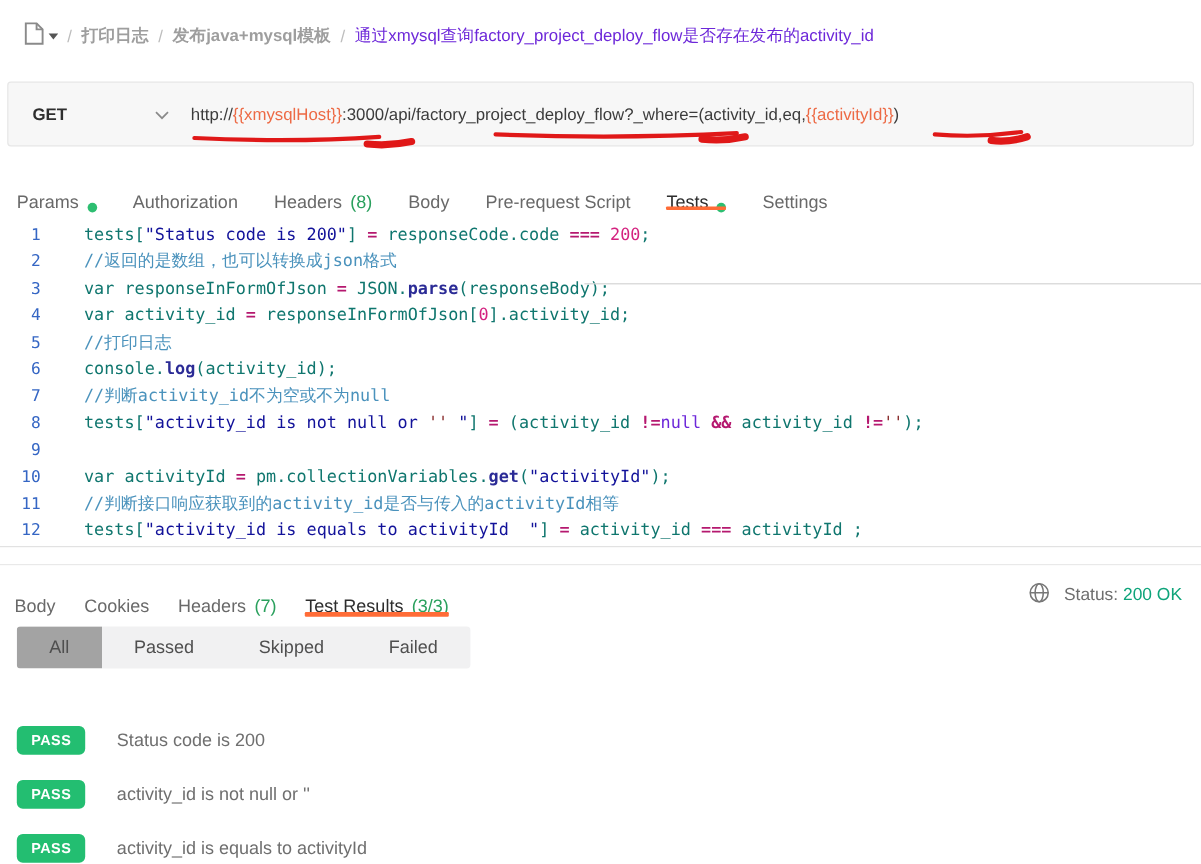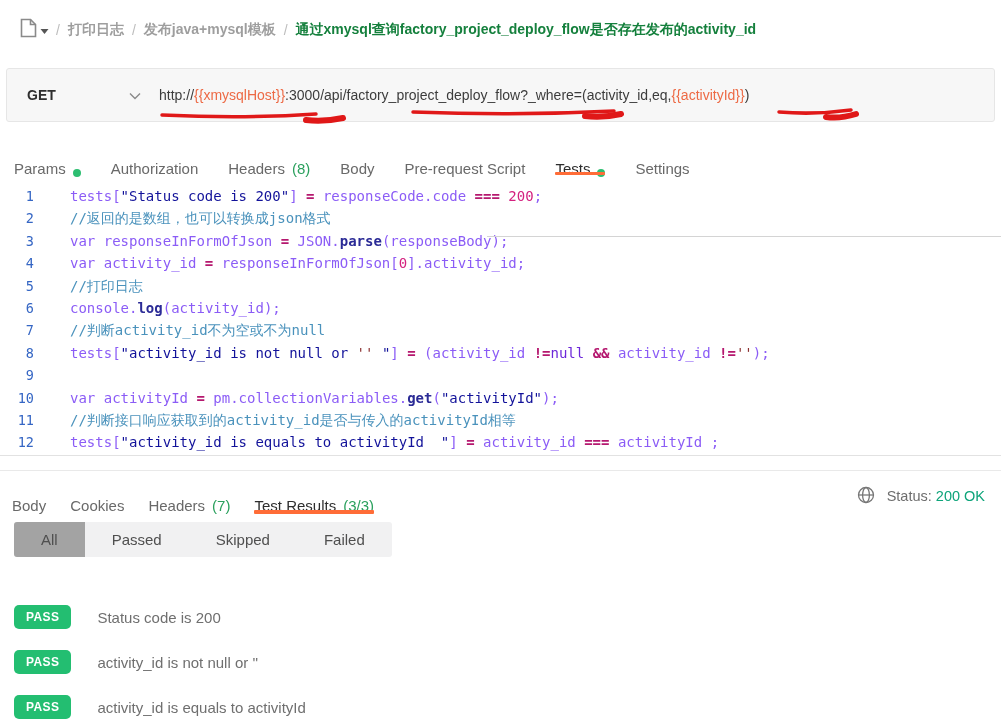--- a/index.html
+++ b/index.html
@@ -7,41 +7,41 @@
     width:1001px;height:720px;position:relative;overflow:hidden;
     background:#ffffff;color:#333;
     font-family:"Liberation Sans",sans-serif;
   }
   
   .breadcrumb-row{position:absolute;top:12px;left:20px;right:10px;height:36px;display:flex;align-items:center;gap:7px;white-space:nowrap}
   .icon-btn{display:flex;align-items:center;gap:3px}
   .crumbs{display:flex;align-items:center;gap:8px;font-size:14px}
   .crumb{color:#9e9e9e;font-weight:600}
   .sep{color:#bdbdbd}
-  .crumb-current{color:#15803d;font-weight:700}
+  .crumb-current{color:#6d28d9;font-weight:400}
   
   .url-bar{position:absolute;top:68px;left:6px;right:6px;height:54px;background:#f7f7f7;border:1px solid #e6e6e6;border-radius:3px;display:flex;align-items:center;box-sizing:border-box}
   .method{width:152px;flex:none;display:flex;align-items:center;justify-content:space-between;padding:0 18px 0 20px;font-weight:700;font-size:14px;color:#2e2e2e;box-sizing:border-box}
   .url-text{font-size:14px;color:#3c3c3c;white-space:nowrap}
   .seg-plain{color:#3c3c3c}
   .seg-variable{color:#ED6A45}
   .annotations{position:absolute;top:0;left:0;pointer-events:none;z-index:6}
   
   .req-tabs{position:absolute;top:135px;left:0;right:0;height:42px;display:flex;align-items:center;padding-left:14px;gap:30px}
   .tab{position:relative;font-size:15px;color:#696969;display:flex;align-items:flex-end;gap:7px;height:100%}
   .tab.active{color:#2d2d2d}
   .tab.active::after{content:"";position:absolute;left:0;right:0;bottom:2px;height:3px;background:#FF6C37;border-radius:1px}
   .dot{width:8px;height:8px;border-radius:50%;background:#2DBE71;display:inline-block}
   .count{color:#2AA05D}
   
   .editor{position:absolute;top:182px;left:0;right:0;height:274px;border-bottom:1px solid #e2e2e2;box-sizing:border-box;padding-top:3px;font-family:"DejaVu Sans Mono",monospace;font-size:14px}
   .code-line{display:flex;height:22.4px;line-height:22.4px;white-space:pre}
   .gutter{width:48px;flex:none;text-align:right;padding-right:14px;box-sizing:border-box;color:#3566C4;font-size:13.5px}
   .code{padding-left:22px}
-  .tk-pln{color:#8b5cf6}
+  .tk-pln{color:#0f766e}
   .tk-str{color:#12129A}
   .tk-com{color:#4A92BC}
   .tk-op{color:#B5186F;font-weight:bold}
   .tk-num{color:#D4217F}
   .tk-nul{color:#6d28d9;font-weight:normal}
   .tk-sq{color:#8B3030}
   .tk-fn{color:#2B2B96;font-weight:bold}
   .editor-divider{position:absolute;top:236px;left:487px;right:0;height:1px;background:#d4d4d4}
   .pane-divider{position:absolute;top:470px;left:0;right:0;height:1px;background:#e9e9e9}
   

